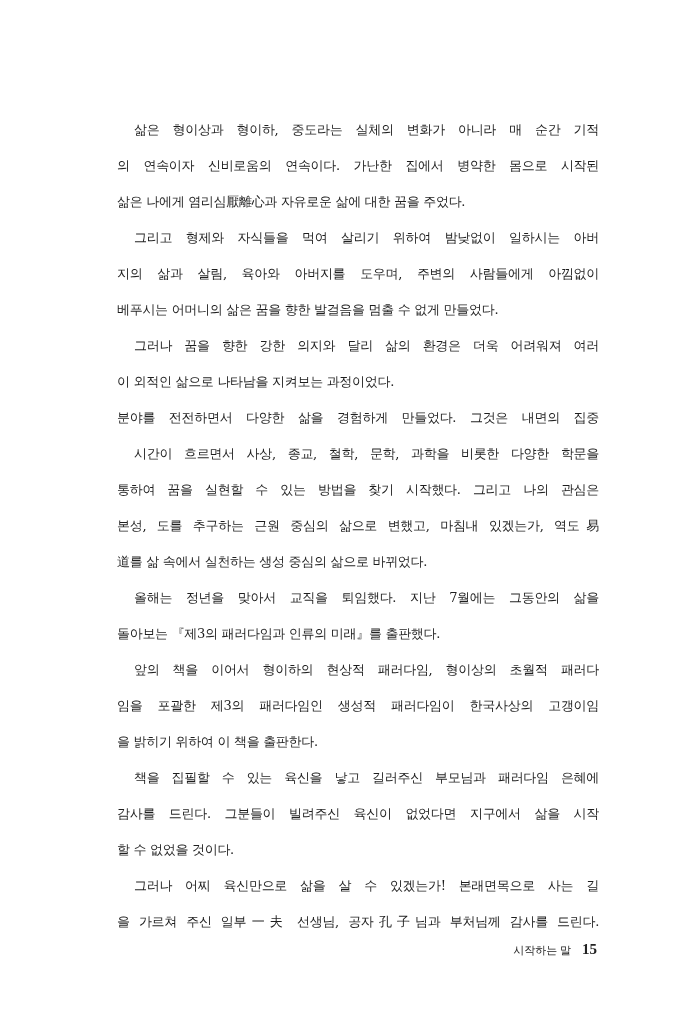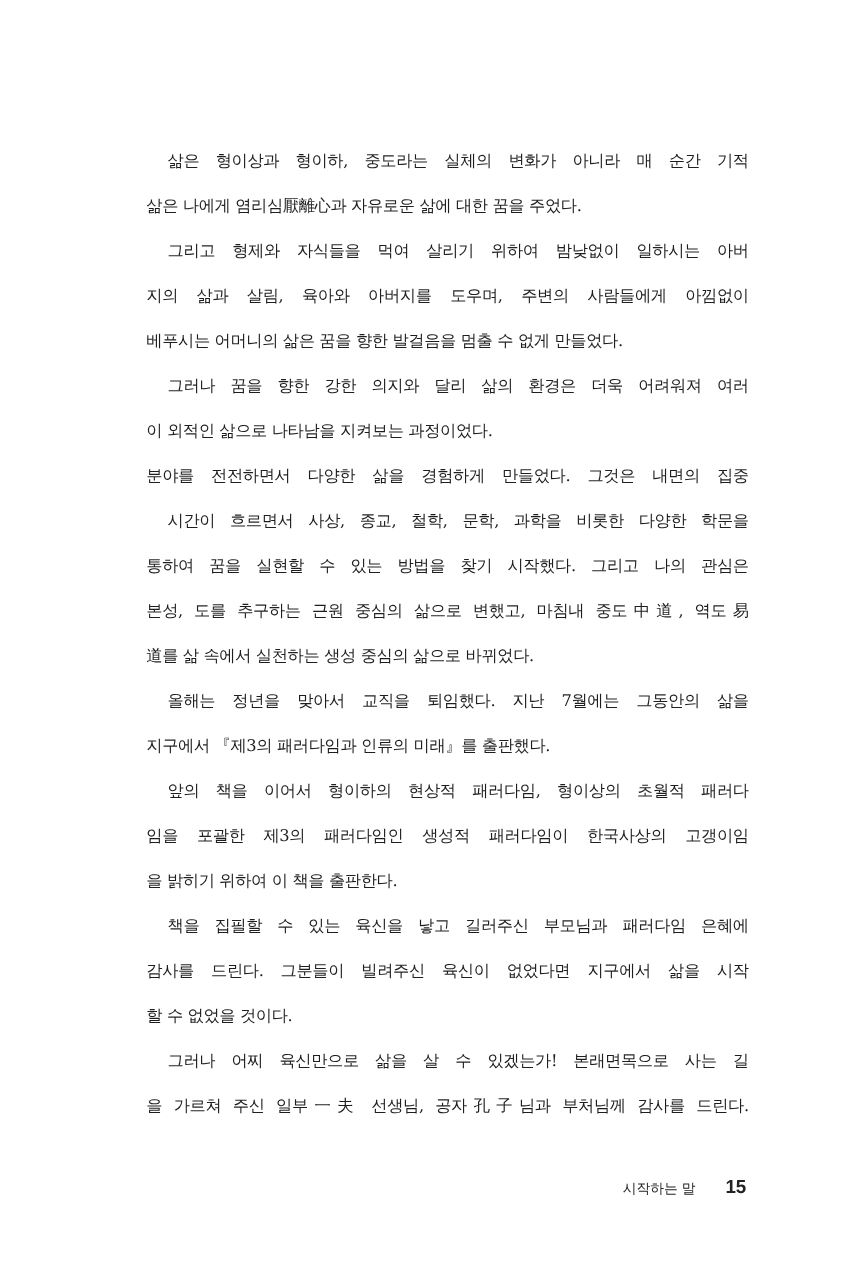--- a/index.html
+++ b/index.html
@@ -4,49 +4,50 @@
 <style>
   html, body { margin:0; padding:0; background:#ffffff; }
   body { width:691px; height:1024px; position:relative; overflow:hidden;
          font-family:"DejaVu Serif","Liberation Serif",serif; color:#1e1e1e; }
   .page { position:absolute; left:0; top:0; width:691px; height:1024px; background:#fff; }
   .body-text { position:absolute; left:117px; top:112px; width:482px; }
   .line { height:36px; line-height:36px; font-size:13px; white-space:nowrap;
           text-align:justify; text-align-last:justify; letter-spacing:-0.3px; }
   .line.last { text-align-last:left; }
   .line.indent { padding-left:17px; }
-  .footer { position:absolute; right:94px; top:941px; display:flex; align-items:baseline; gap:24px;
-            font-family:Liberation Sans, sans-serif; color:#222; }
+  .footer { position:absolute; right:94px; top:941px; display:flex; align-items:baseline; gap:11px;
+            font-family:Liberation Serif, serif; color:#222; }
   .footer .label { font-size:11px; }
   .footer .num { font-size:15px; font-weight:bold; }
 </style>
 </head>
 <body>
 
 <div class="page">
   <div class="body-text">
 
     <div class="line indent">삶은 형이상과 형이하, 중도라는 실체의 변화가 아니라 매 순간 기적</div>
+    <div class="line">의 연속이자 신비로움의 연속이다. 가난한 집에서 병약한 몸으로 시작된</div>
     <div class="line last">삶은 나에게 염리심厭離心과 자유로운 삶에 대한 꿈을 주었다.</div>
 
     <div class="line indent">그리고 형제와 자식들을 먹여 살리기 위하여 밤낮없이 일하시는 아버</div>
     <div class="line">지의 삶과 살림, 육아와 아버지를 도우며, 주변의 사람들에게 아낌없이</div>
     <div class="line last">베푸시는 어머니의 삶은 꿈을 향한 발걸음을 멈출 수 없게 만들었다.</div>
 
     <div class="line indent">그러나 꿈을 향한 강한 의지와 달리 삶의 환경은 더욱 어려워져 여러</div>
     <div class="line last">이 외적인 삶으로 나타남을 지켜보는 과정이었다.</div>
     <div class="line">분야를 전전하면서 다양한 삶을 경험하게 만들었다. 그것은 내면의 집중</div>
 
     <div class="line indent">시간이 흐르면서 사상, 종교, 철학, 문학, 과학을 비롯한 다양한 학문을</div>
     <div class="line">통하여 꿈을 실현할 수 있는 방법을 찾기 시작했다. 그리고 나의 관심은</div>
-    <div class="line">본성, 도를 추구하는 근원 중심의 삶으로 변했고, 마침내 중도中道, 역도易</div>
+    <div class="line">본성, 도를 추구하는 근원 중심의 삶으로 변했고, 마침내 있겠는가, 역도易</div>
     <div class="line last">道를 삶 속에서 실천하는 생성 중심의 삶으로 바뀌었다.</div>
 
     <div class="line indent">올해는 정년을 맞아서 교직을 퇴임했다. 지난 7월에는 그동안의 삶을</div>
-    <div class="line last">지구에서 『제3의 패러다임과 인류의 미래』를 출판했다.</div>
+    <div class="line last">돌아보는 『제3의 패러다임과 인류의 미래』를 출판했다.</div>
 
     <div class="line indent">앞의 책을 이어서 형이하의 현상적 패러다임, 형이상의 초월적 패러다</div>
     <div class="line">임을 포괄한 제3의 패러다임인 생성적 패러다임이 한국사상의 고갱이임</div>
     <div class="line last">을 밝히기 위하여 이 책을 출판한다.</div>
 
     <div class="line indent">책을 집필할 수 있는 육신을 낳고 길러주신 부모님과 패러다임 은혜에</div>
     <div class="line">감사를 드린다. 그분들이 빌려주신 육신이 없었다면 지구에서 삶을 시작</div>
     <div class="line last">할 수 없었을 것이다.</div>
 
     <div class="line indent">그러나 어찌 육신만으로 삶을 살 수 있겠는가! 본래면목으로 사는 길</div>

